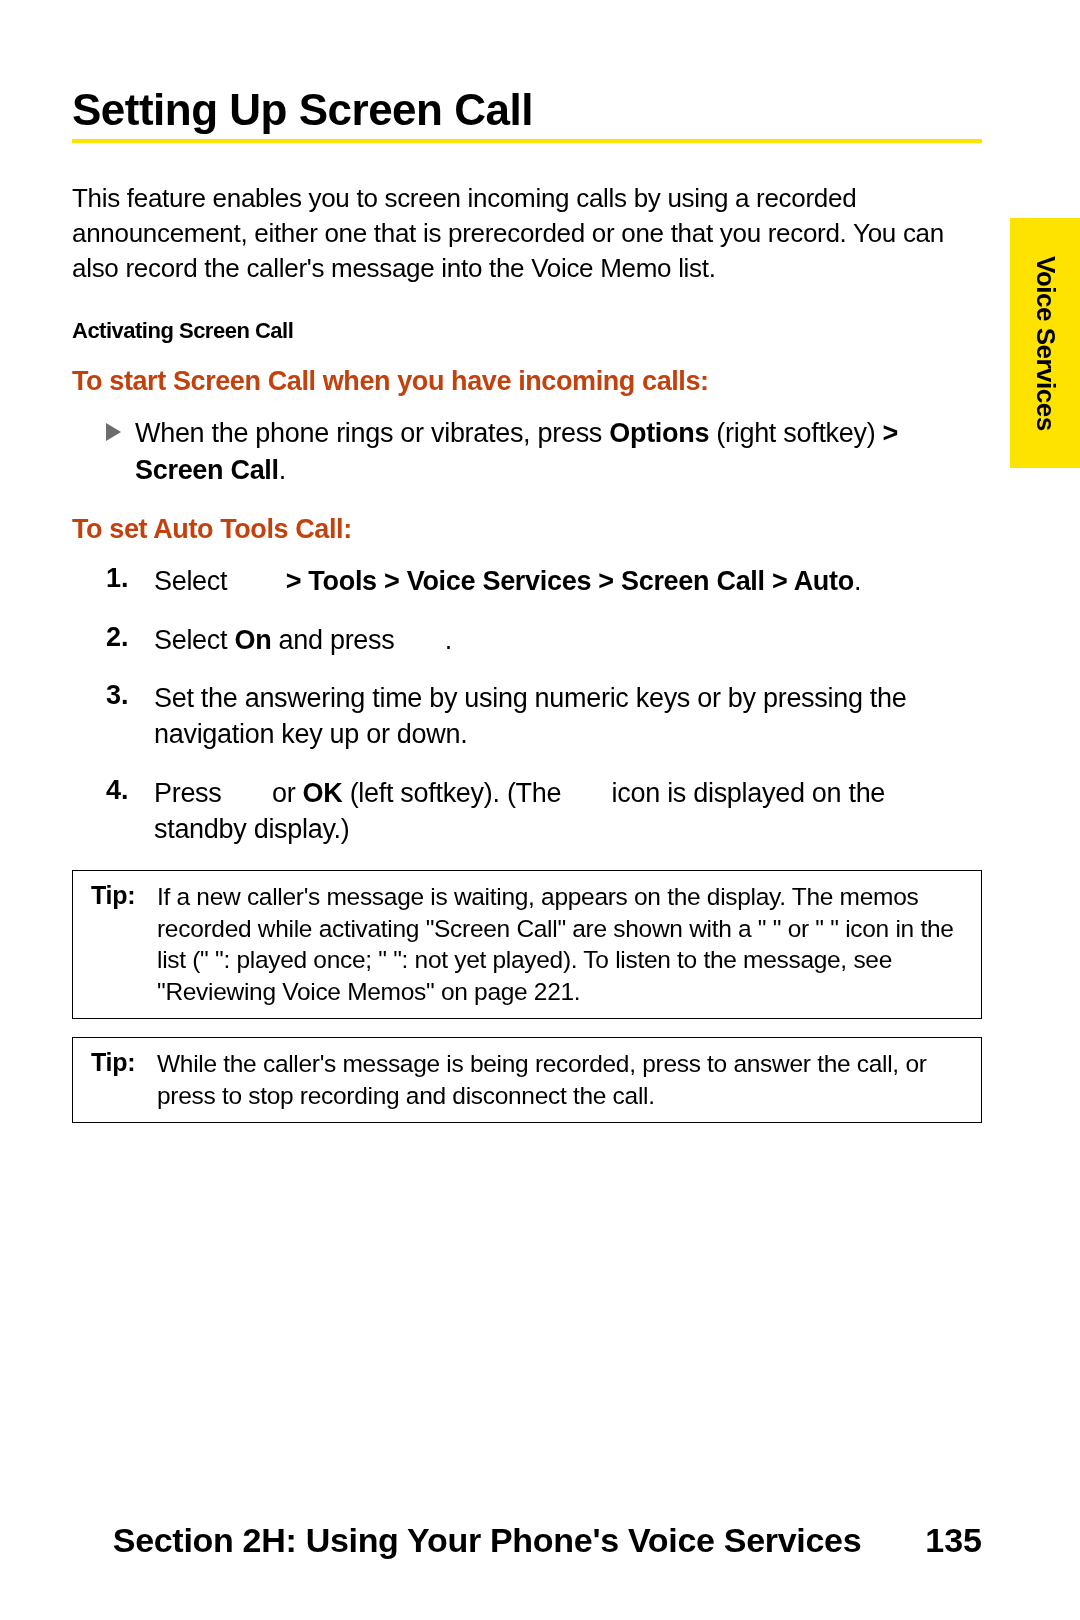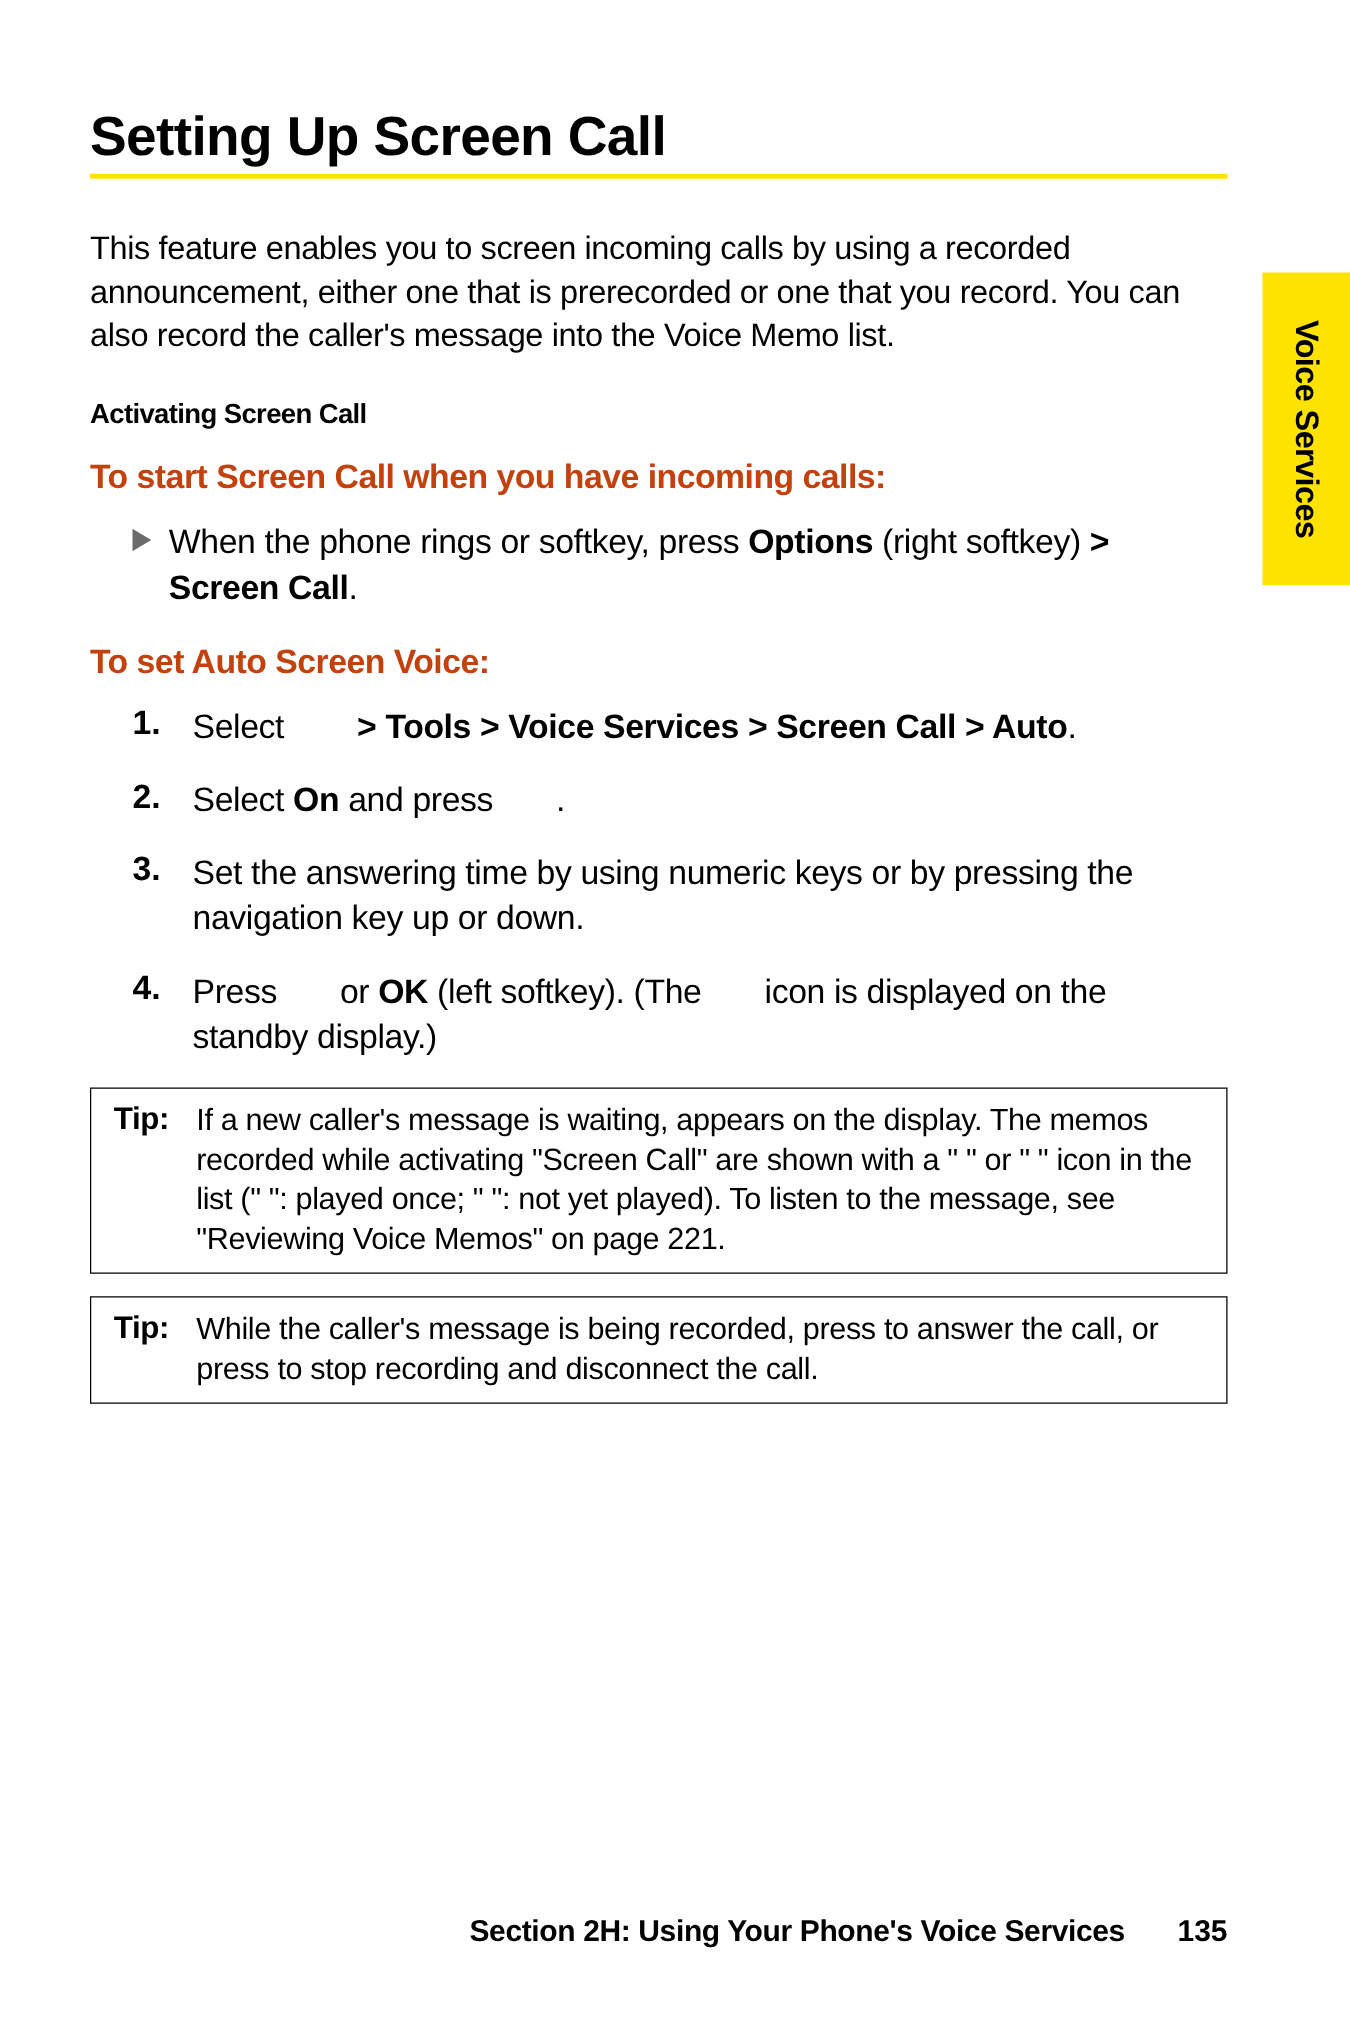--- a/index.html
+++ b/index.html
@@ -118,22 +118,22 @@
     letter-spacing: -0.3px;
   }
   .footer {
     position: absolute;
     bottom: 60px;
     left: 108px;
     right: 98px;
     display: flex;
     justify-content: flex-end;
     align-items: baseline;
-    gap: 42px;
-    font-size: 24px;
+    gap: 64px;
+    font-size: 34px;
   }
   .footer-section { font-weight: 700; letter-spacing: -0.3px; }
   .footer-page { font-weight: 700; }
   .blank { display: inline-block; width: 44px; }
   .blank-sm { display: inline-block; width: 36px; }
 </style>
 </head>
 <body>
 
 <div class="side-tab">
@@ -147,25 +147,25 @@
 
   <p class="intro body-text">This feature enables you to screen incoming calls by using a recorded announcement, either one that is prerecorded or one that you record. You can also record the caller's message into the Voice Memo list.</p>
 
   <h2 class="sub-heading">Activating Screen Call</h2>
 
   <div class="lead">To start Screen Call when you have incoming calls:</div>
 
   <div class="bullet-row">
     <div class="triangle"></div>
     <div class="body-text">
-      <span>When the phone rings or softkey, press </span><span class="bold">Options</span><span> (right softkey) </span><span class="bold">&gt; Screen Call</span><span>.</span>
-    </div>
-  </div>
-
-  <div class="lead">To set Auto Screen Voice:</div>
+      <span>When the phone rings or vibrates, press </span><span class="bold">Options</span><span> (right softkey) </span><span class="bold">&gt; Screen Call</span><span>.</span>
+    </div>
+  </div>
+
+  <div class="lead">To set Auto Tools Call:</div>
 
   <div class="num-list">
     <div class="num-row">
       <div class="num">1.</div>
       <div class="body-text">
         <span>Select </span><span class="blank"></span><span class="bold"> &gt; Tools &gt; Voice Services &gt; Screen Call &gt; Auto</span><span>.</span>
       </div>
     </div>
     <div class="num-row">
       <div class="num">2.</div>

